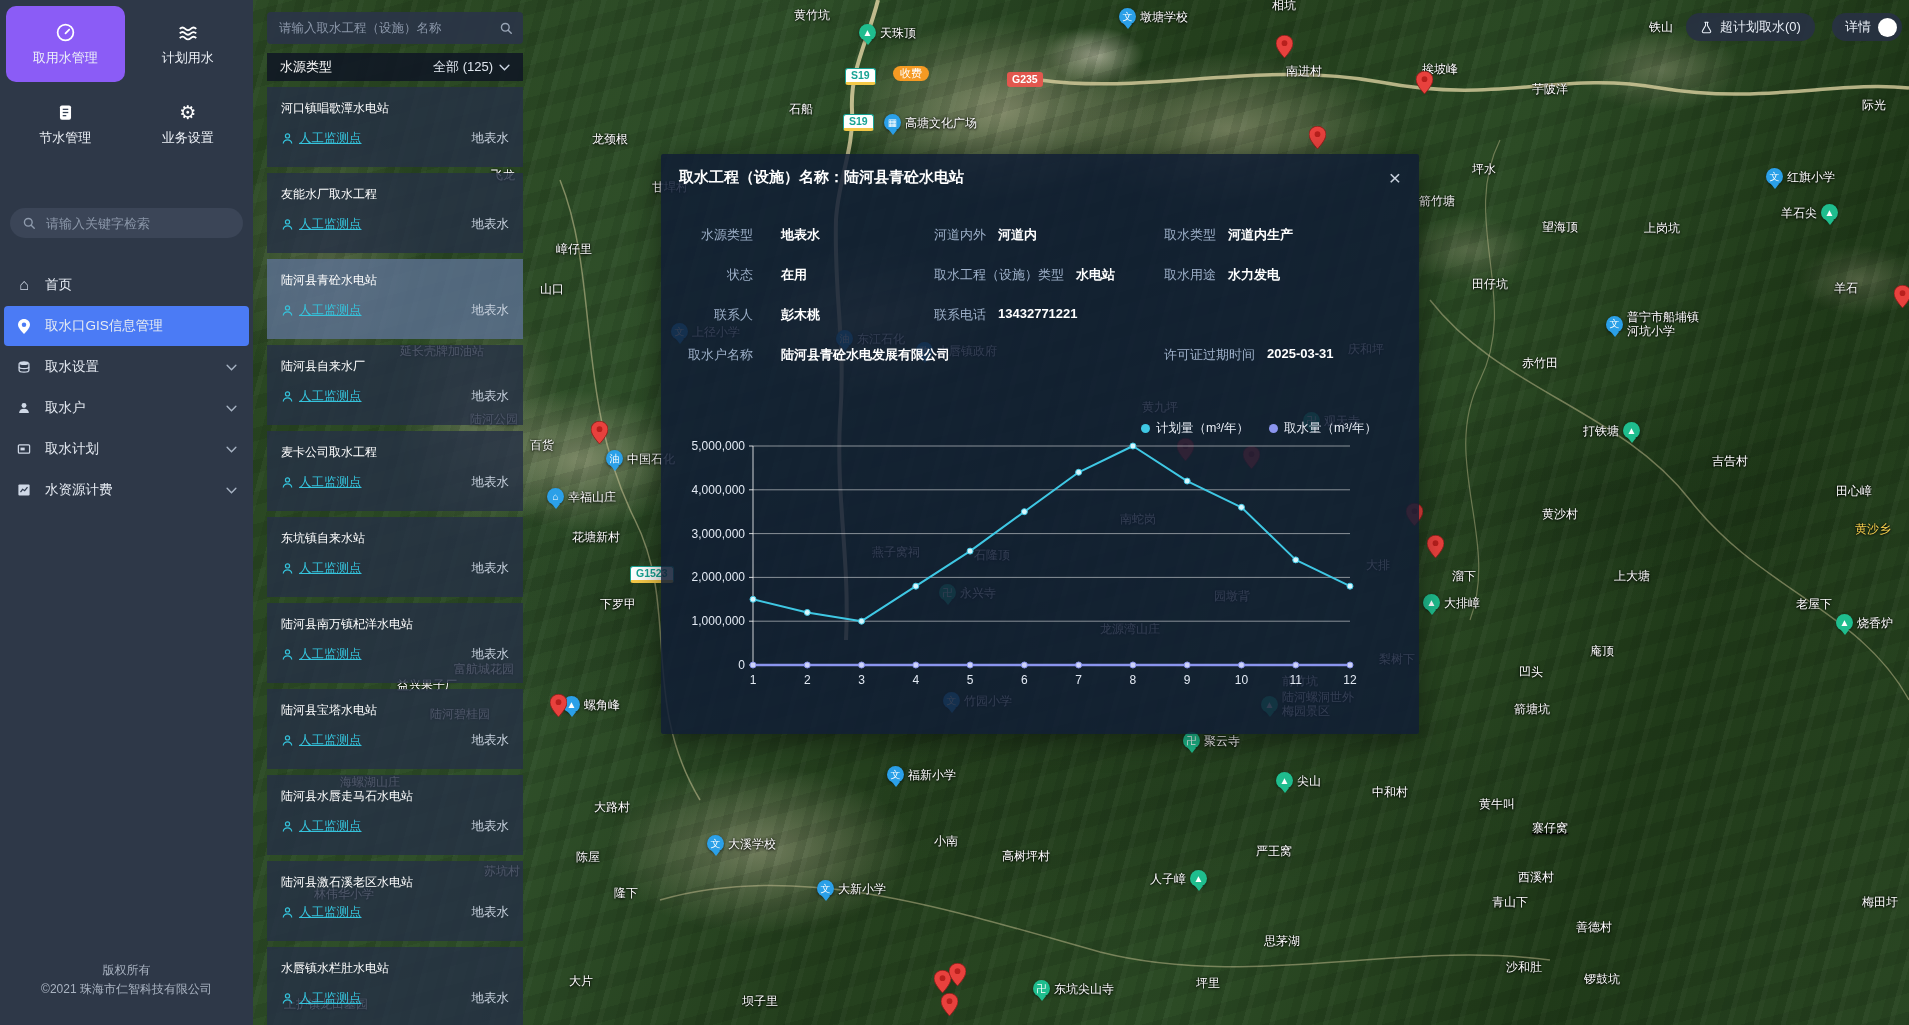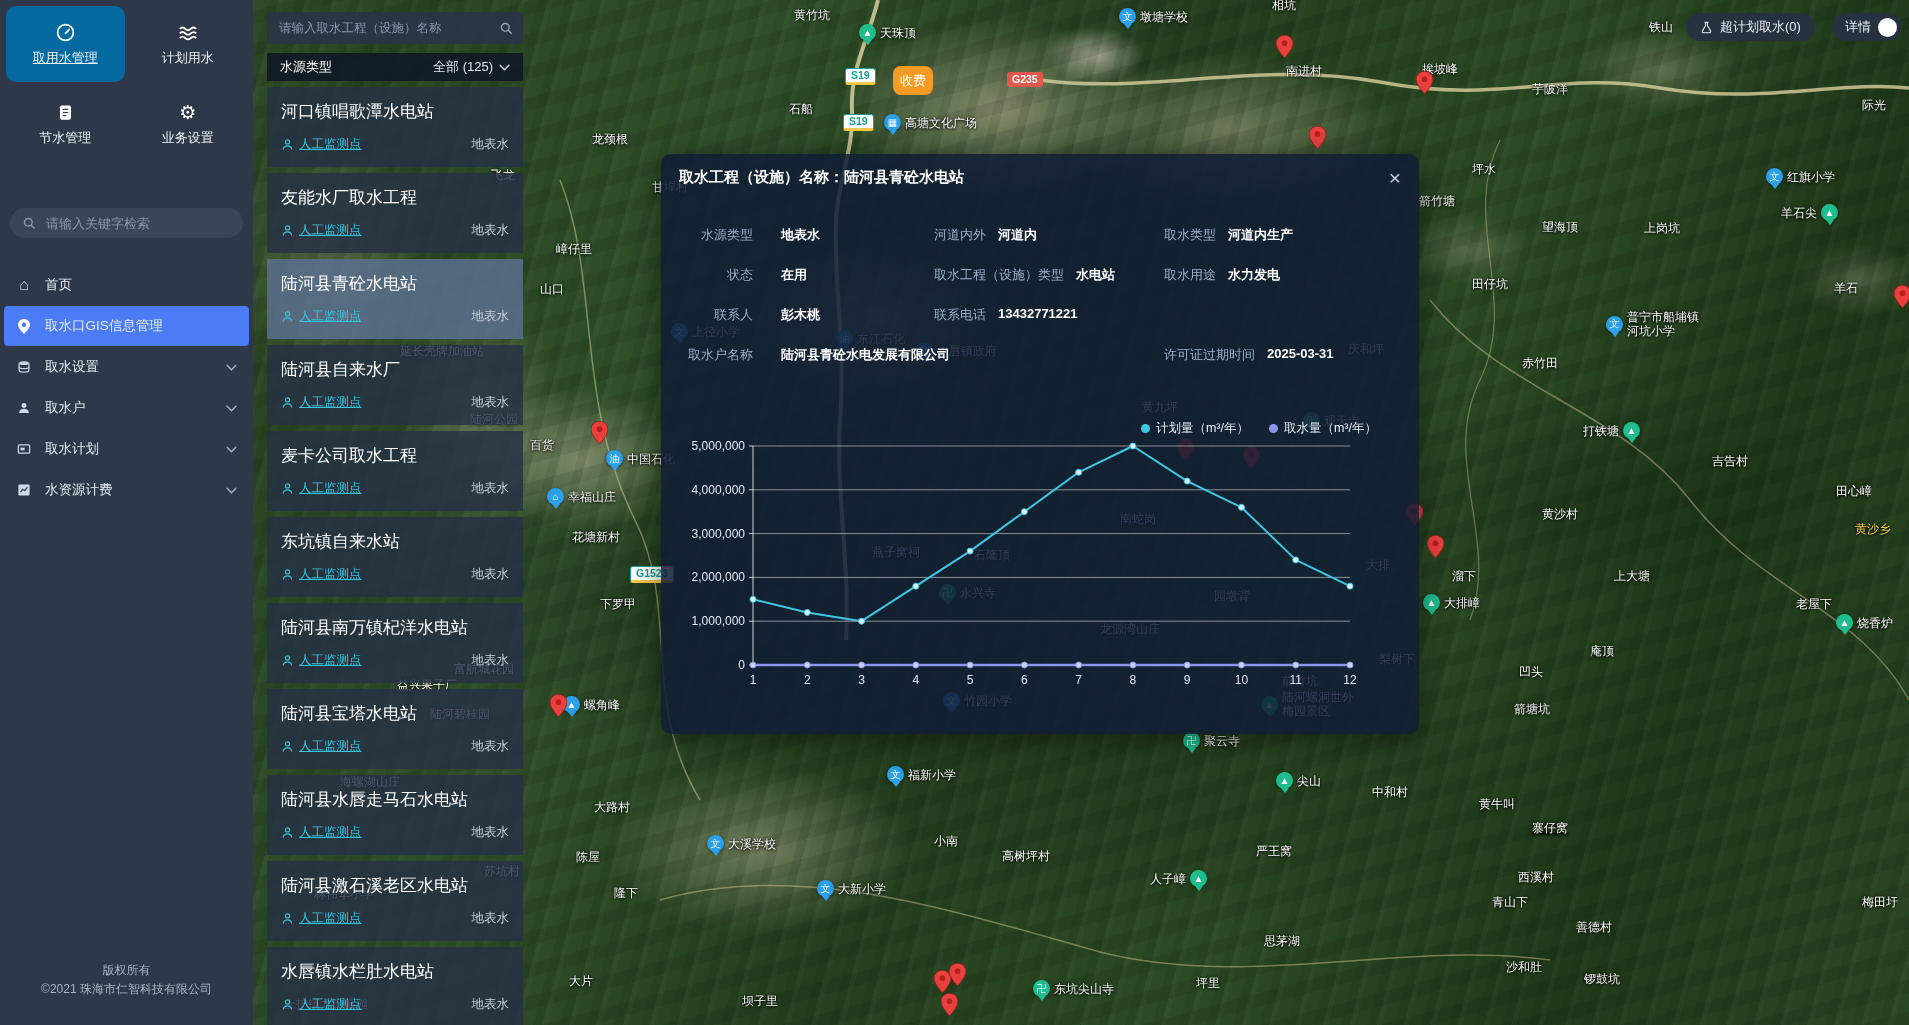--- a/index.html
+++ b/index.html
@@ -44,36 +44,36 @@
   .poi{width:17px;height:17px;border-radius:50%;display:flex;align-items:center;justify-content:center;
        font-size:10px;color:#fff;box-shadow:0 1px 3px rgba(0,0,0,.55);position:relative;flex:0 0 17px;}
   .poi::after{content:"";position:absolute;left:50%;bottom:-4px;transform:translateX(-50%);
        border:4px solid transparent;border-top-width:5px;border-bottom:none;}
   .poi.blue{background:#2ba0e8;} .poi.blue::after{border-top-color:#2ba0e8;}
   .poi.green{background:#1fbd8e;} .poi.green::after{border-top-color:#1fbd8e;}
   .mk-r{transform:translate(-9px,-23px);}
   .shield-s{background:#fff;color:#18a394;border:1px solid #18a394;border-bottom:3px solid #f5c948;
      border-radius:3px;font-size:10.5px;font-weight:bold;padding:0 5px;line-height:13px;}
   .shield-r{background:#e2574e;color:#fff;border-radius:3px;font-size:10.5px;font-weight:bold;padding:1px 5px;line-height:13px;}
-  .shield-t{background:#f59a23;color:#fff;border-radius:8px;font-size:13px;padding:8px 7px;line-height:13px;}
+  .shield-t{background:#f59a23;color:#fff;border-radius:8px;font-size:11px;padding:1px 7px;line-height:13px;}
 
   
   .pill{position:absolute;top:13px;height:28px;background:rgba(39,49,66,.94);border-radius:14px;
      display:flex;align-items:center;gap:7px;color:#e7edf5;font-size:13px;padding:0 14px;z-index:30;cursor:pointer;box-sizing:border-box;}
   #overplan{left:1686px;}
   #detail{left:1832px;padding:0 5px 0 13px;}
   .knob{width:19px;height:19px;border-radius:50%;background:#fff;}
 
   
   .sidebar{position:absolute;left:0;top:0;width:253px;height:1025px;background:#2e3848;z-index:20;
      display:flex;flex-direction:column;box-sizing:border-box;}
   .modules{padding:6px;display:grid;grid-template-columns:1fr 1fr;gap:4px;}
   .module{height:76px;border-radius:10px;display:flex;flex-direction:column;align-items:center;justify-content:center;
      gap:5px;color:#eef2f8;font-size:13px;cursor:pointer;}
-  .module.active{background:#0369a1;text-decoration:underline;}
+  .module.active{background:#8b5cf6;}
   .micon{height:22px;display:flex;align-items:center;justify-content:center;font-size:19px;line-height:22px;color:#fff;}
   .kw-search{margin:40px 10px 0;height:30px;border-radius:15px;background:#3b4557;display:flex;align-items:center;
      gap:8px;padding:0 12px;color:#8f9bad;}
   .kw-search input{background:transparent;border:none;outline:none;color:#cfd8e4;font-size:13px;width:100%;}
   .kw-search input::placeholder{color:#8b97a9;}
   nav.menu{margin-top:26px;}
   .mi{height:40px;display:flex;align-items:center;padding:0 12px;color:#e6ebf3;font-size:13.5px;gap:13px;
      margin:1px 4px;border-radius:4px;cursor:pointer;}
   .mi.active{background:#4b7bf5;}
   .mi .ic{width:16px;display:flex;justify-content:center;color:#cfd8e6;font-size:15px;}
@@ -84,29 +84,29 @@
   .list-panel{position:absolute;left:267px;top:12px;width:256px;z-index:10;}
   .st-search{height:32px;background:rgba(43,53,70,.96);border-radius:4px;display:flex;align-items:center;
      padding:0 10px;margin-bottom:9px;color:#99a5b6;}
   .st-search input{background:transparent;border:none;outline:none;color:#cfd8e4;font-size:12.5px;width:100%;}
   .st-search input::placeholder{color:#8b97a9;}
   .filter-row{height:28px;background:rgba(16,23,36,.88);display:flex;align-items:center;padding:0 13px;
      color:#fff;font-size:13px;}
   .filter-val{margin-left:auto;display:flex;align-items:center;gap:6px;color:#dfe5ee;cursor:pointer;}
   .station{height:80px;background:rgba(38,49,69,.82);margin-top:6px;padding:13px 14px 0;box-sizing:border-box;cursor:pointer;}
   .station.selected{background:rgba(92,112,145,.82);}
-  .st-name{color:#fff;font-size:17px;}
+  .st-name{color:#fff;font-size:12px;}
   .st-meta{margin-top:13px;display:flex;align-items:center;}
   .st-tag{display:flex;align-items:center;gap:5px;color:#35c3dc;font-size:12.5px;}
   .st-tag .tag-text{text-decoration:underline;}
   .st-type{margin-left:auto;color:#c9d3df;font-size:12.5px;}
 
   
   .modal{position:absolute;left:661px;top:154px;width:758px;height:580px;background:rgba(16,29,52,.86);
-     z-index:15;border-radius:10px;box-shadow:0 6px 30px rgba(0,0,0,.45);}
+     z-index:15;border-radius:2px;box-shadow:0 6px 30px rgba(0,0,0,.45);}
   .modal header{height:46px;display:flex;align-items:center;padding:0 18px;color:#fff;font-size:15px;font-weight:600;}
   .close{margin-left:auto;color:#c9d2de;font-size:21px;font-weight:400;cursor:pointer;line-height:21px;}
   .fields{position:absolute;left:0;top:72px;right:0;}
   .frow{display:flex;height:18px;margin-bottom:22px;font-size:13px;align-items:baseline;}
   .fc{display:flex;flex:0 0 auto;}
   .fc1{width:273px;}
   .fc2{width:230px;gap:12px;}
   .fc3{flex:1 1 auto;gap:12px;}
   .flabel{color:#9db0c9;}
   .fc1 .flabel{width:92px;flex:0 0 92px;text-align:right;}

